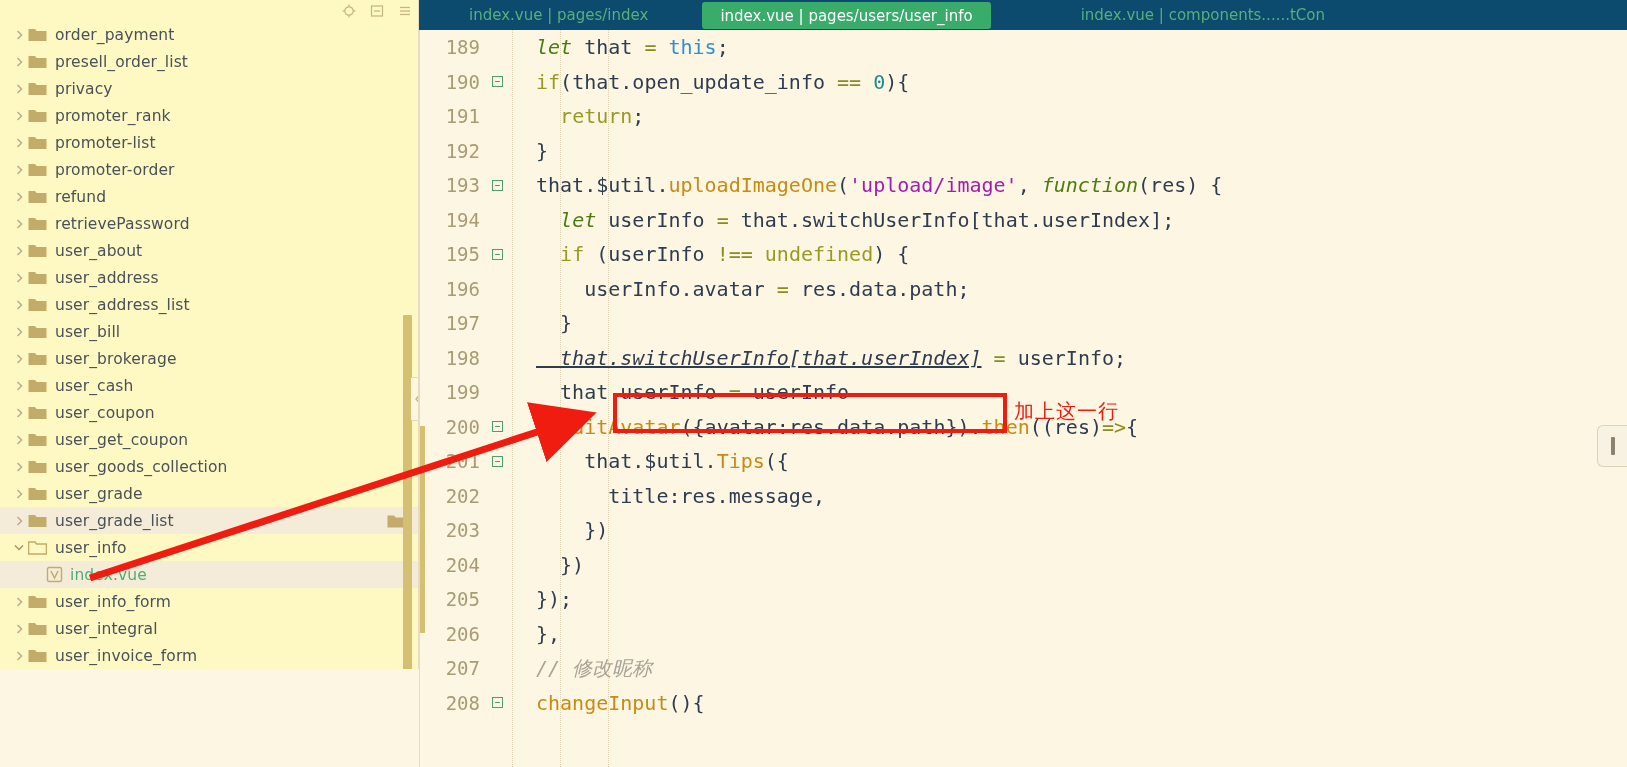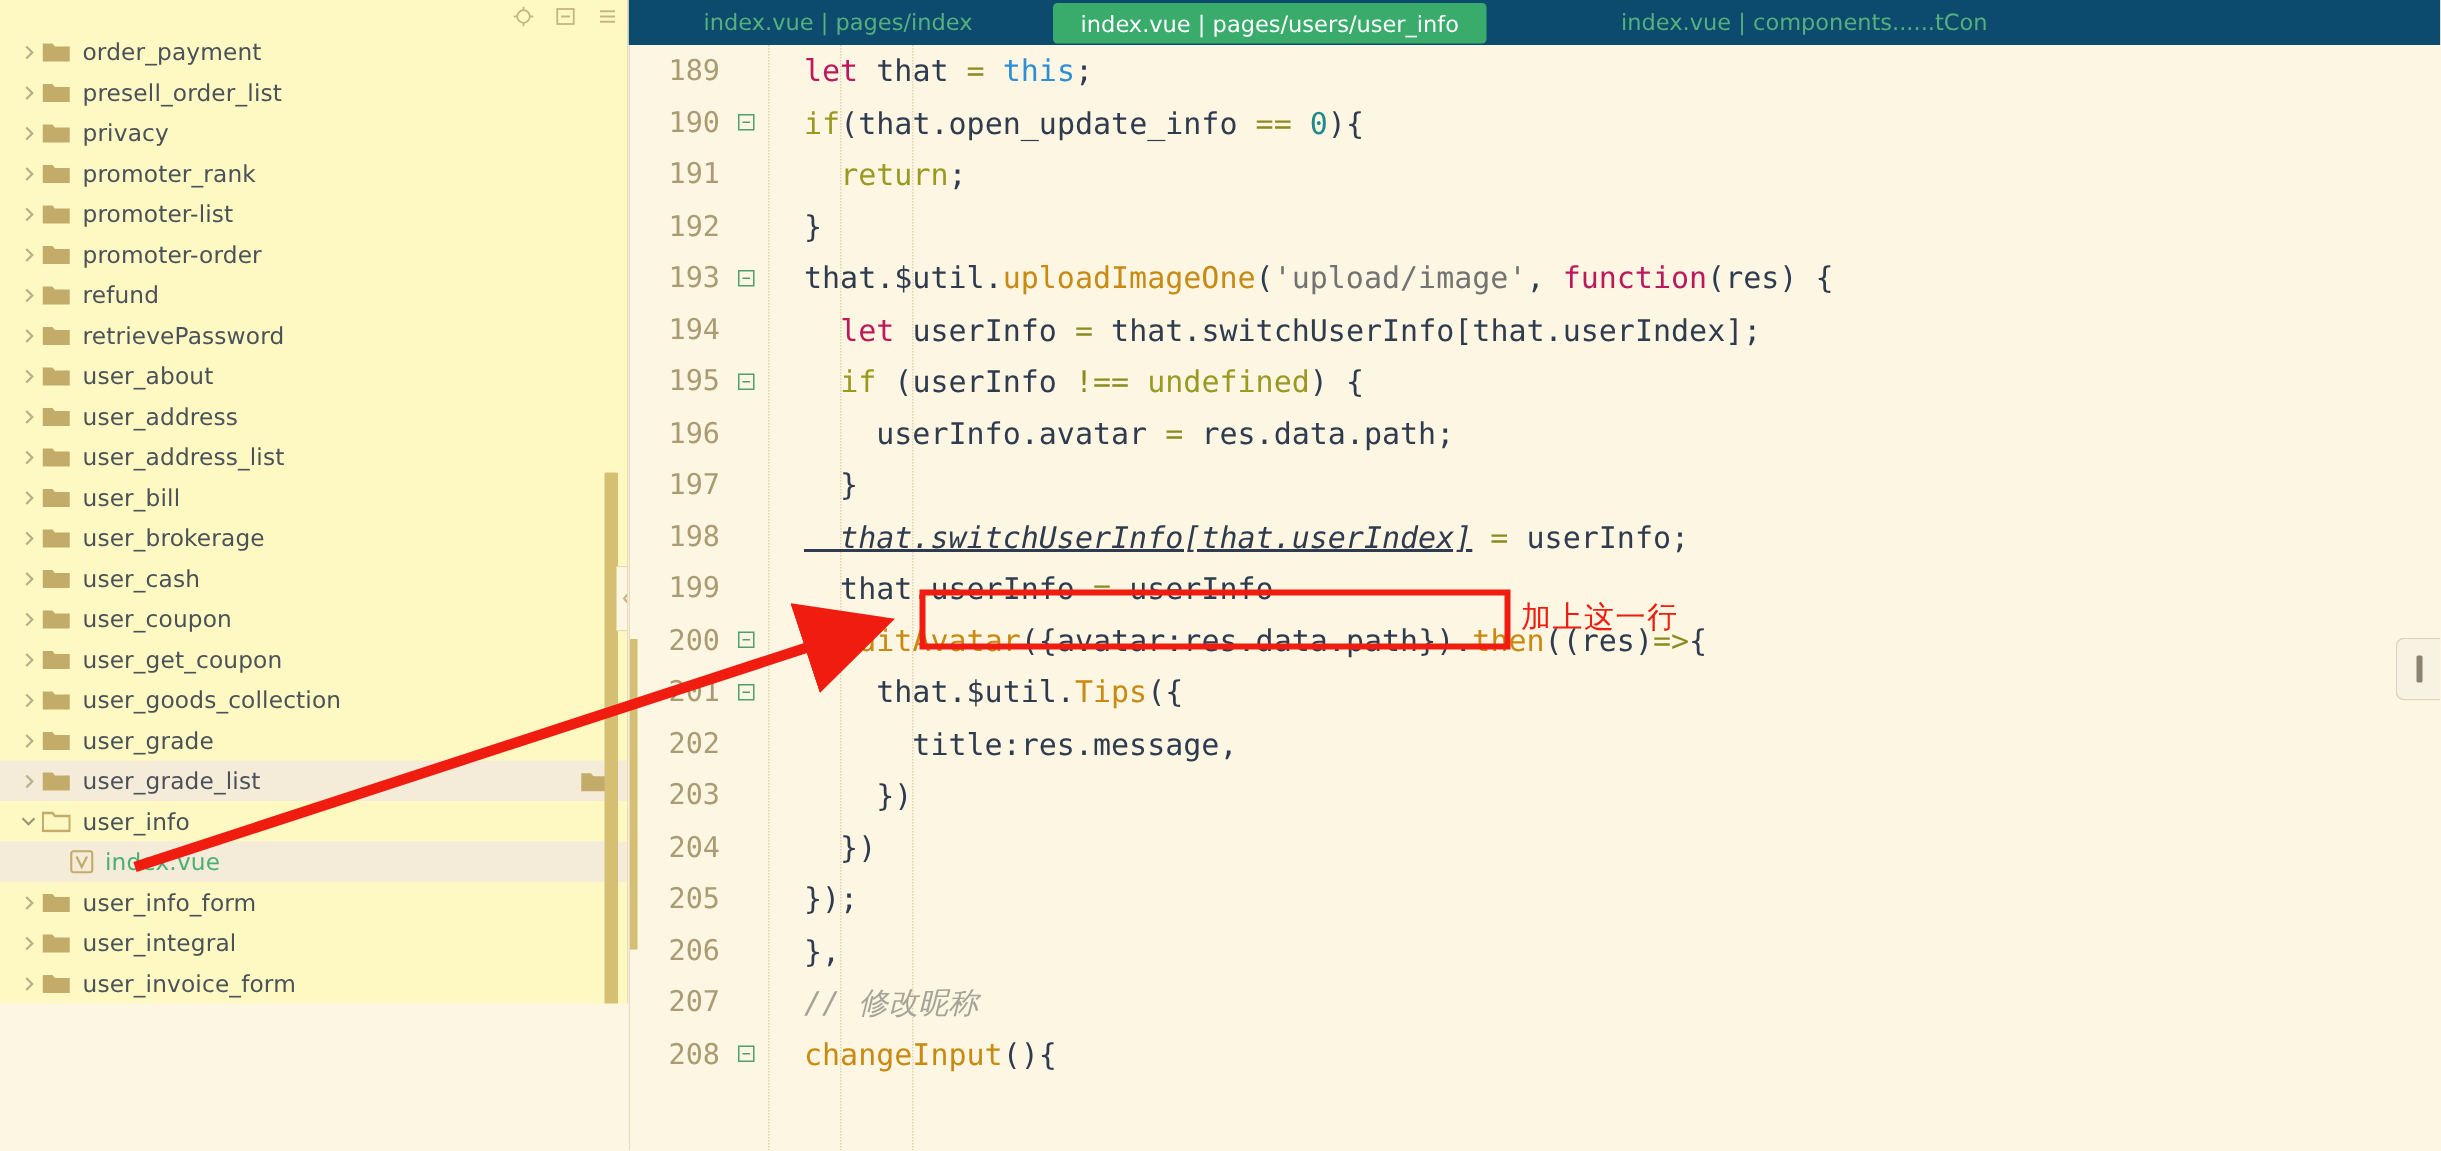--- a/index.html
+++ b/index.html
@@ -214,25 +214,25 @@
   }
   .code-text {
     flex: 1 1 auto;
     font-family: "DejaVu Sans Mono", monospace;
     font-size: 20px;
     color: #2f3c4f;
     padding-left: 26px;
     letter-spacing: 0px;
   }
   
-  .kw      { color: #be185d; }
+  .kw      { color: #4d7c0f; font-style: italic; }
   .kw2     { color: #2f8fd6; }
   .ctrl    { color: #9a9a23; }
   .fn      { color: #c98a12; }
-  .str     { color: #737373; }
+  .str     { color: #a21caf; }
   .num     { color: #1f8a8a; }
   .op      { color: #8b8b1e; }
   .com     { color: #a8a396; font-style: italic; }
   .plain   { color: #2f3c4f; }
   .ul      { text-decoration: underline; text-decoration-color: #2f3c4f; font-style: italic; }
 
   
   .vguide {
     position: absolute;
     top: 0; bottom: 0;

